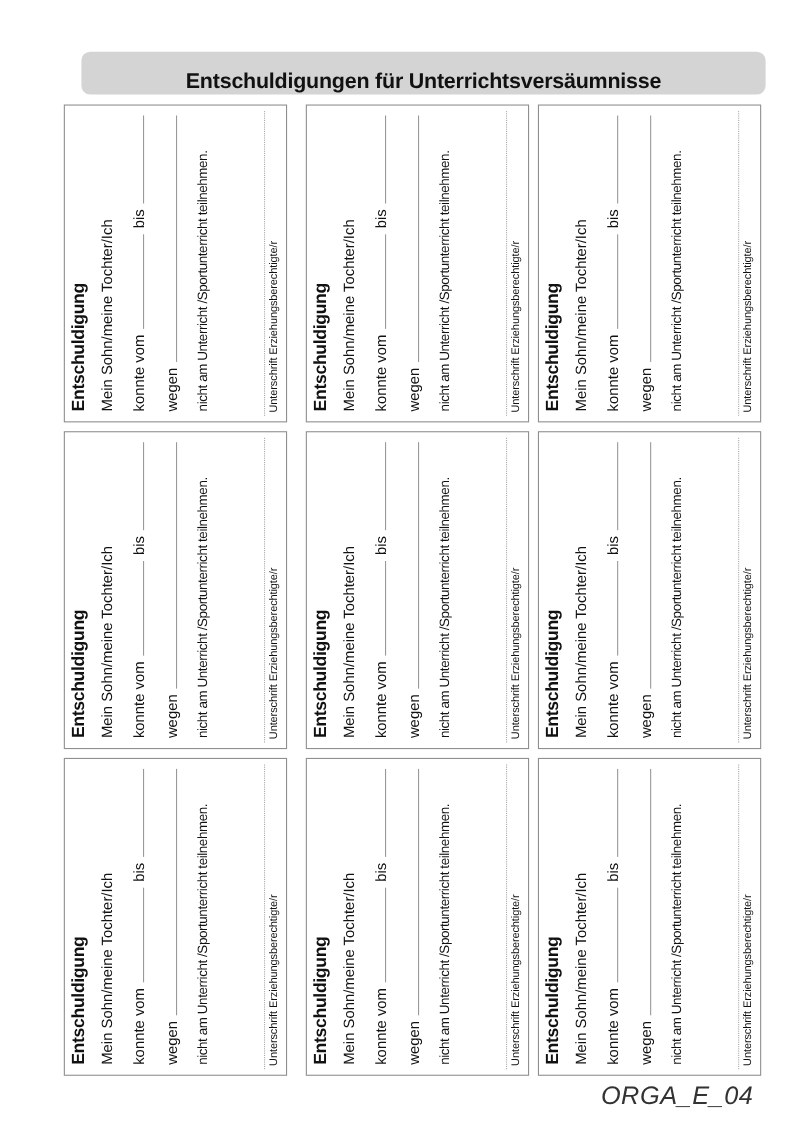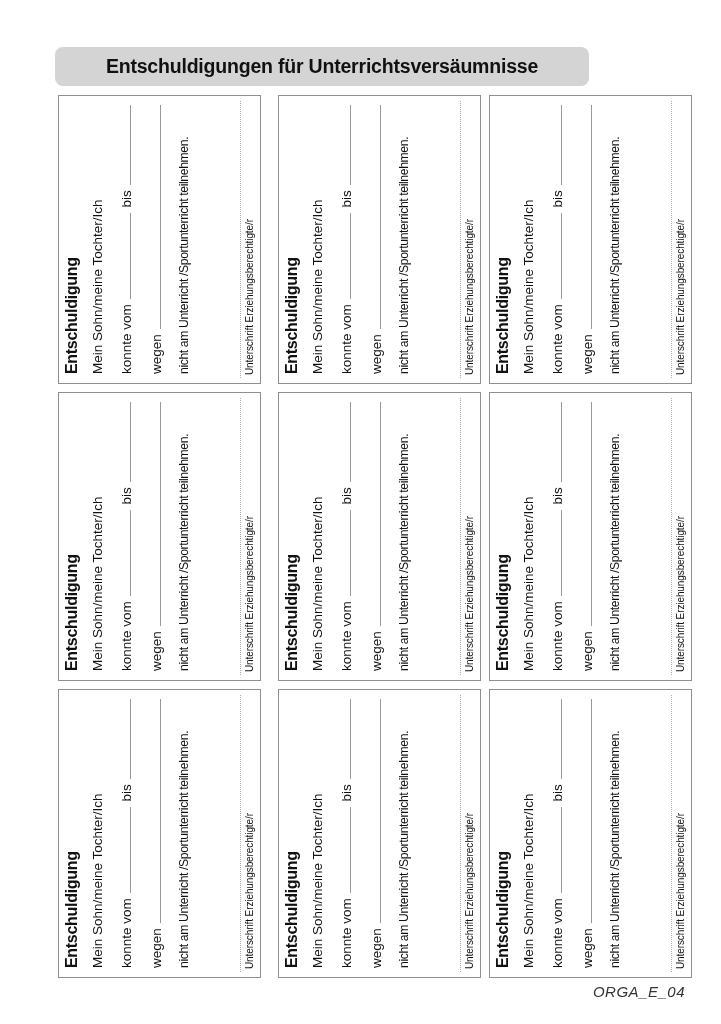--- a/index.html
+++ b/index.html
@@ -1,20 +1,20 @@
 <!DOCTYPE html>
 <html style="--text: #111111; --card-border: #8f8f8f; --blank-rule: #999999; --dotted-rule: #a9a9a9; --footer-text: #333333; --banner-bg: #d4d4d4;"><head>
 <meta charset="utf-8">
 <style>
   html,body{margin:0;padding:0;background:#fff;}
   .page{position:relative;width:721px;height:1024px;background:#fff;overflow:hidden;
         font-family:"Liberation Sans","DejaVu Sans",sans-serif;color:var(--text,#111);}
-  .banner{position:absolute;left:55px;top:47px;width:534px;height:39px;
+  .banner{position:absolute;left:74px;top:47px;width:622px;height:39px;
           background:var(--banner-bg,#d4d4d4);border-radius:8px;
-          display:flex;align-items:center;justify-content:center;}
+          display:flex;align-items:flex-end;justify-content:center;}
   .banner span{font-size:19.5px;font-weight:bold;letter-spacing:-0.2px;color:var(--text,#111);}
   .grid{position:absolute;left:0;top:0;width:721px;height:1024px;}
   .card{position:absolute;width:203px;height:289px;box-sizing:border-box;
         border:1px solid var(--card-border,#8f8f8f);background:#fff;}
   .inner{position:absolute;left:0;top:0;width:287px;height:201px;
          transform-origin:0 0;transform:rotate(-90deg) translateX(-287px);}
   .slip-title{position:absolute;left:9px;top:4px;font-size:16px;font-weight:bold;
               letter-spacing:-0.3px;white-space:nowrap;}
   .row{position:absolute;left:9px;right:9px;display:flex;align-items:flex-end;
        font-size:13.5px;white-space:nowrap;}
@@ -24,21 +24,21 @@
   .row-closing{top:118px;font-size:12.2px;letter-spacing:-0.38px;}
   .row .lbl{flex:0 0 auto;}
   .blank{flex:1 1 auto;border-bottom:1px solid var(--blank-rule,#999);
          margin:0 0 3px 5px;height:1px;}
   .blank.b1{flex-grow:1.08;}
   .blank + .lbl{margin-left:5px;}
   .dotted{position:absolute;left:5px;right:5px;top:181px;
           border-top:1px dotted var(--dotted-rule,#a9a9a9);}
   .sig{position:absolute;left:8px;top:185px;font-size:10px;letter-spacing:-0.1px;
        color:var(--text,#111);white-space:nowrap;}
-  .footer{position:absolute;right:36px;top:983px;font-size:15px;font-style:italic;
+  .footer{position:absolute;right:36px;top:983px;font-size:23px;font-style:italic;
           letter-spacing:0.5px;color:var(--footer-text,#333);}
 </style>
 </head>
 <body>
 
 <div class="page">
   <div class="banner">
     <span>Entschuldigungen für Unterrichtsversäumnisse</span>
   </div>
   <div class="grid" id="grid">

